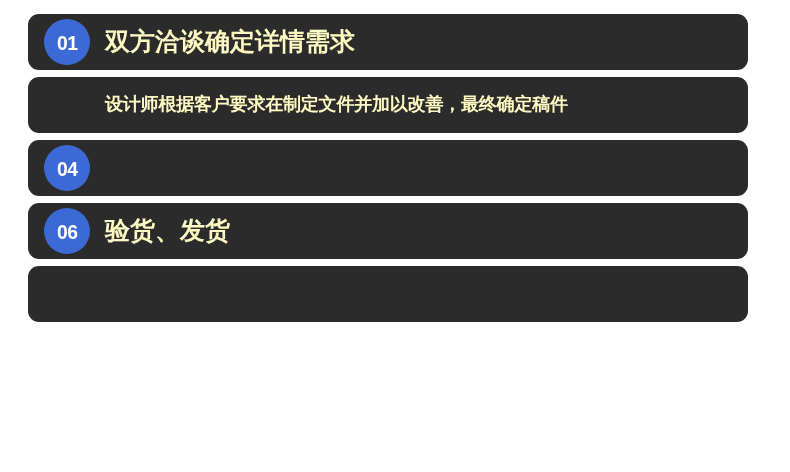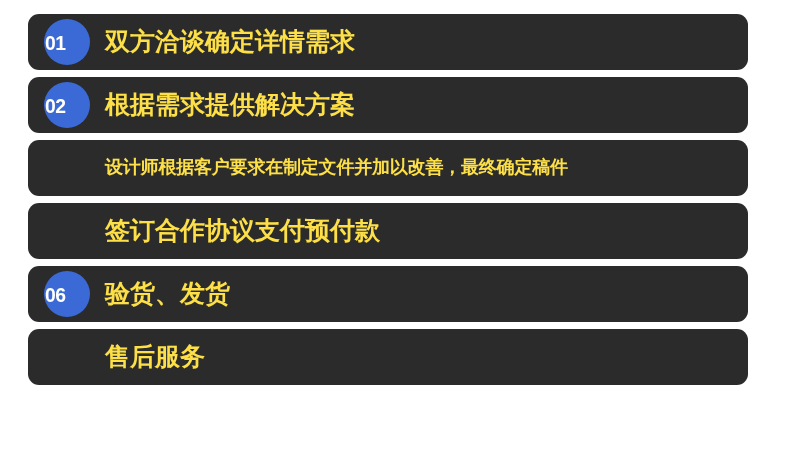--- a/index.html
+++ b/index.html
@@ -47,40 +47,41 @@
     position: absolute;
     left: 16px;
     top: 50%;
     transform: translateY(-50%);
     width: 46px;
     height: 46px;
     border-radius: 50%;
     background: #3b6ad6;
     display: flex;
     align-items: center;
+    justify-content: center;
     box-sizing: border-box;
   }
 
   .step-badge-num {
     color: #ffffff;
     font-family: "Liberation Sans", "DejaVu Sans", sans-serif;
     font-size: 21px;
     font-weight: bold;
     letter-spacing: -0.5px;
     line-height: 1;
     transform: scaleX(0.92);
     -webkit-font-smoothing: antialiased;
   }
 
   .step-text {
     position: absolute;
     left: 77px;
     top: 50%;
     transform: translateY(-50%);
-    color: #fde047;
+    color: #fef9c3;
     font-family: "Liberation Sans", "DejaVu Sans", sans-serif;
     font-size: 25px;
     font-weight: bold;
     line-height: 1.1;
     white-space: nowrap;
     letter-spacing: 0px;
   }
 
   
   .step-row.long .step-text {
@@ -94,41 +95,36 @@
 <div class="board">
   <div class="step-list">
 
     <div class="step-row">
       <div class="step-badge">
         <span class="step-badge-num">01</span>
       </div>
       <div class="step-text">双方洽谈确定详情需求</div>
     </div>
 
-    <div class="step-row">
-      <div class="step-badge">
-        <span class="step-badge-num">02</span>
-      </div>
-      <div class="step-text">根据需求提供解决方案</div>
-    </div>
 
     <div class="step-row long">
       <div class="step-text">设计师根据客户要求在制定文件并加以改善，最终确定稿件</div>
     </div>
 
     <div class="step-row">
-      <div class="step-text">签订合作协议支付预付款</div>
+      <div class="step-badge">
+        <span class="step-badge-num">04</span>
+      </div>
     </div>
 
 
     <div class="step-row">
       <div class="step-badge">
         <span class="step-badge-num">06</span>
       </div>
       <div class="step-text">验货、发货</div>
     </div>
 
     <div class="step-row">
-      <div class="step-text">售后服务</div>
     </div>
 
   </div>
 </div>
 
 </body></html>

